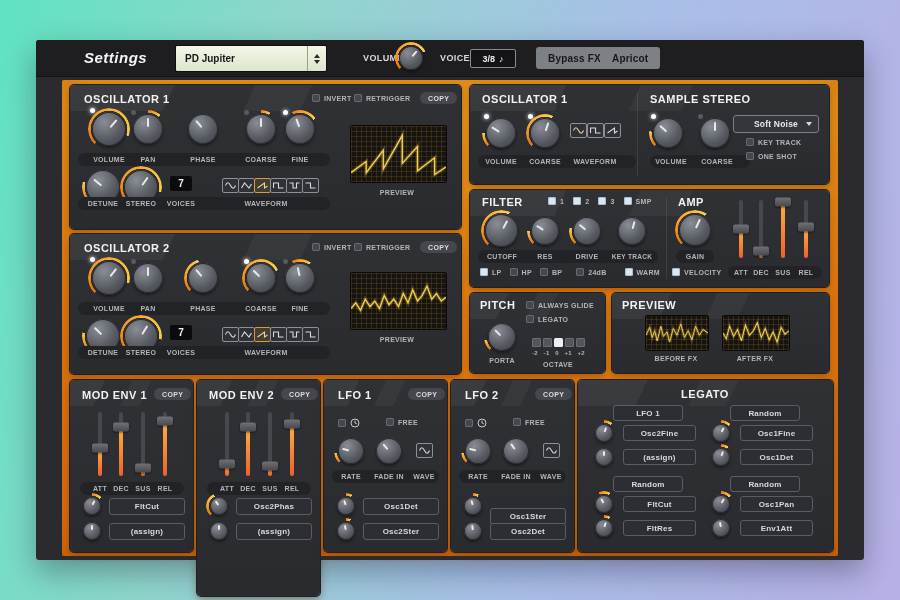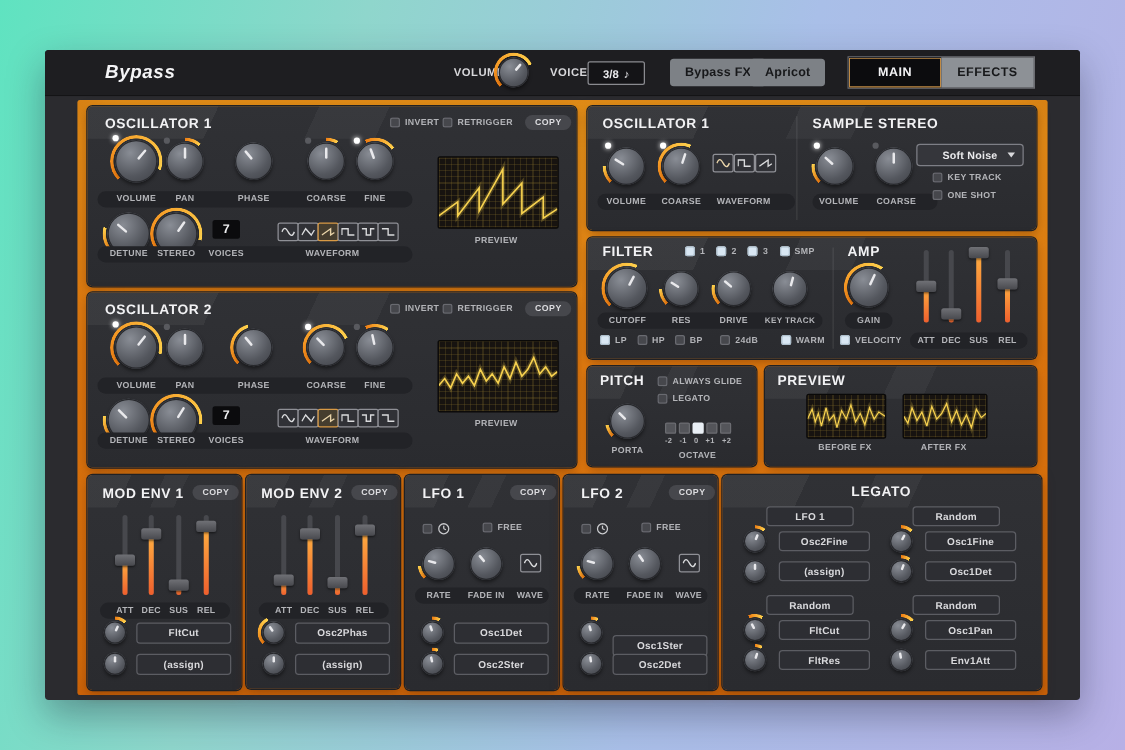--- a/index.html
+++ b/index.html
@@ -86,38 +86,41 @@
   .oct{width:9px;height:9px;border-radius:1.5px;background:#54555a;box-shadow:inset 0 0 0 1px #6b6c71}
   .oct.sel{background:#e9eff5;box-shadow:none}
   .clock{display:block}
 </style>
 </head>
 <body>
 
 <div class="window">
 
   <div class="topbar">
-    <div class="logo">Bypass</div>
+    <div class="logo">Settings</div>
+    <div class="preset">
+      <span class="pv">PD Jupiter</span>
+      <span class="spin">
+          <i class="up"></i>
+          <i class="dn"></i>
+        </span>
+    </div>
     <span class="tlabel" style="left:327px;top:13px">VOLUME</span>
     <div class="kn" style="left:363px;top:6px;--s:24px">
       <i class="arc" style="--a0:225deg;--sp:200deg"></i>
         <i class="kb"></i>
         <i class="ptr" style="transform:rotate(40deg)"></i>
     </div>
     <span class="tlabel" style="left:404px;top:13px">VOICES</span>
     <div class="voicesbox">
       <span>3/8</span>
       <span>♪</span>
     </div>
     <button class="tbtn" style="left:500px">Bypass FX</button>
     <button class="tbtn" style="left:564px">Apricot</button>
-    <div class="tabs">
-      <div class="tab main">MAIN</div>
-      <div class="tab fx">EFFECTS</div>
-    </div>
   </div>
 
   <div class="content">
 
     <div class="panel" style="left:8px;top:5px;width:391px;height:144px">
       <div class="title" style="left:14px;top:8px">OSCILLATOR 1</div>
       <div class="chkrow" style="left:242px;top:9px">
         <i class="chk off"></i>
           <span class="lbl">INVERT</span>
         </div>
@@ -584,21 +587,21 @@
         </div>
       <div class="kn" style="left:13px;top:142px;--s:18px">
         <i class="kb"></i>
           <i class="ptr" style="transform:rotate(0deg)"></i>
         </div>
       <div class="dd" style="left:39px;top:143px;width:74px;height:15px">
         <span>(assign)</span>
         </div>
     </div>
 
-    <div class="panel" style="left:135px;top:300px;width:123px;height:171px">
+    <div class="panel" style="left:135px;top:300px;width:123px;height:216px">
       <div class="title" style="left:12px;top:9px">MOD ENV 2</div>
       <div class="copy" style="left:84px;top:8px">COPY</div>
       <div class="vsl" style="left:22px;top:32px;height:64px;--p:82%">
           <i class="vtr"></i>
           <i class="vfl"></i>
           <i class="vh"></i>
         </div>
       <div class="vsl" style="left:43px;top:32px;height:64px;--p:23%">
           <i class="vtr"></i>
           <i class="vfl"></i>

